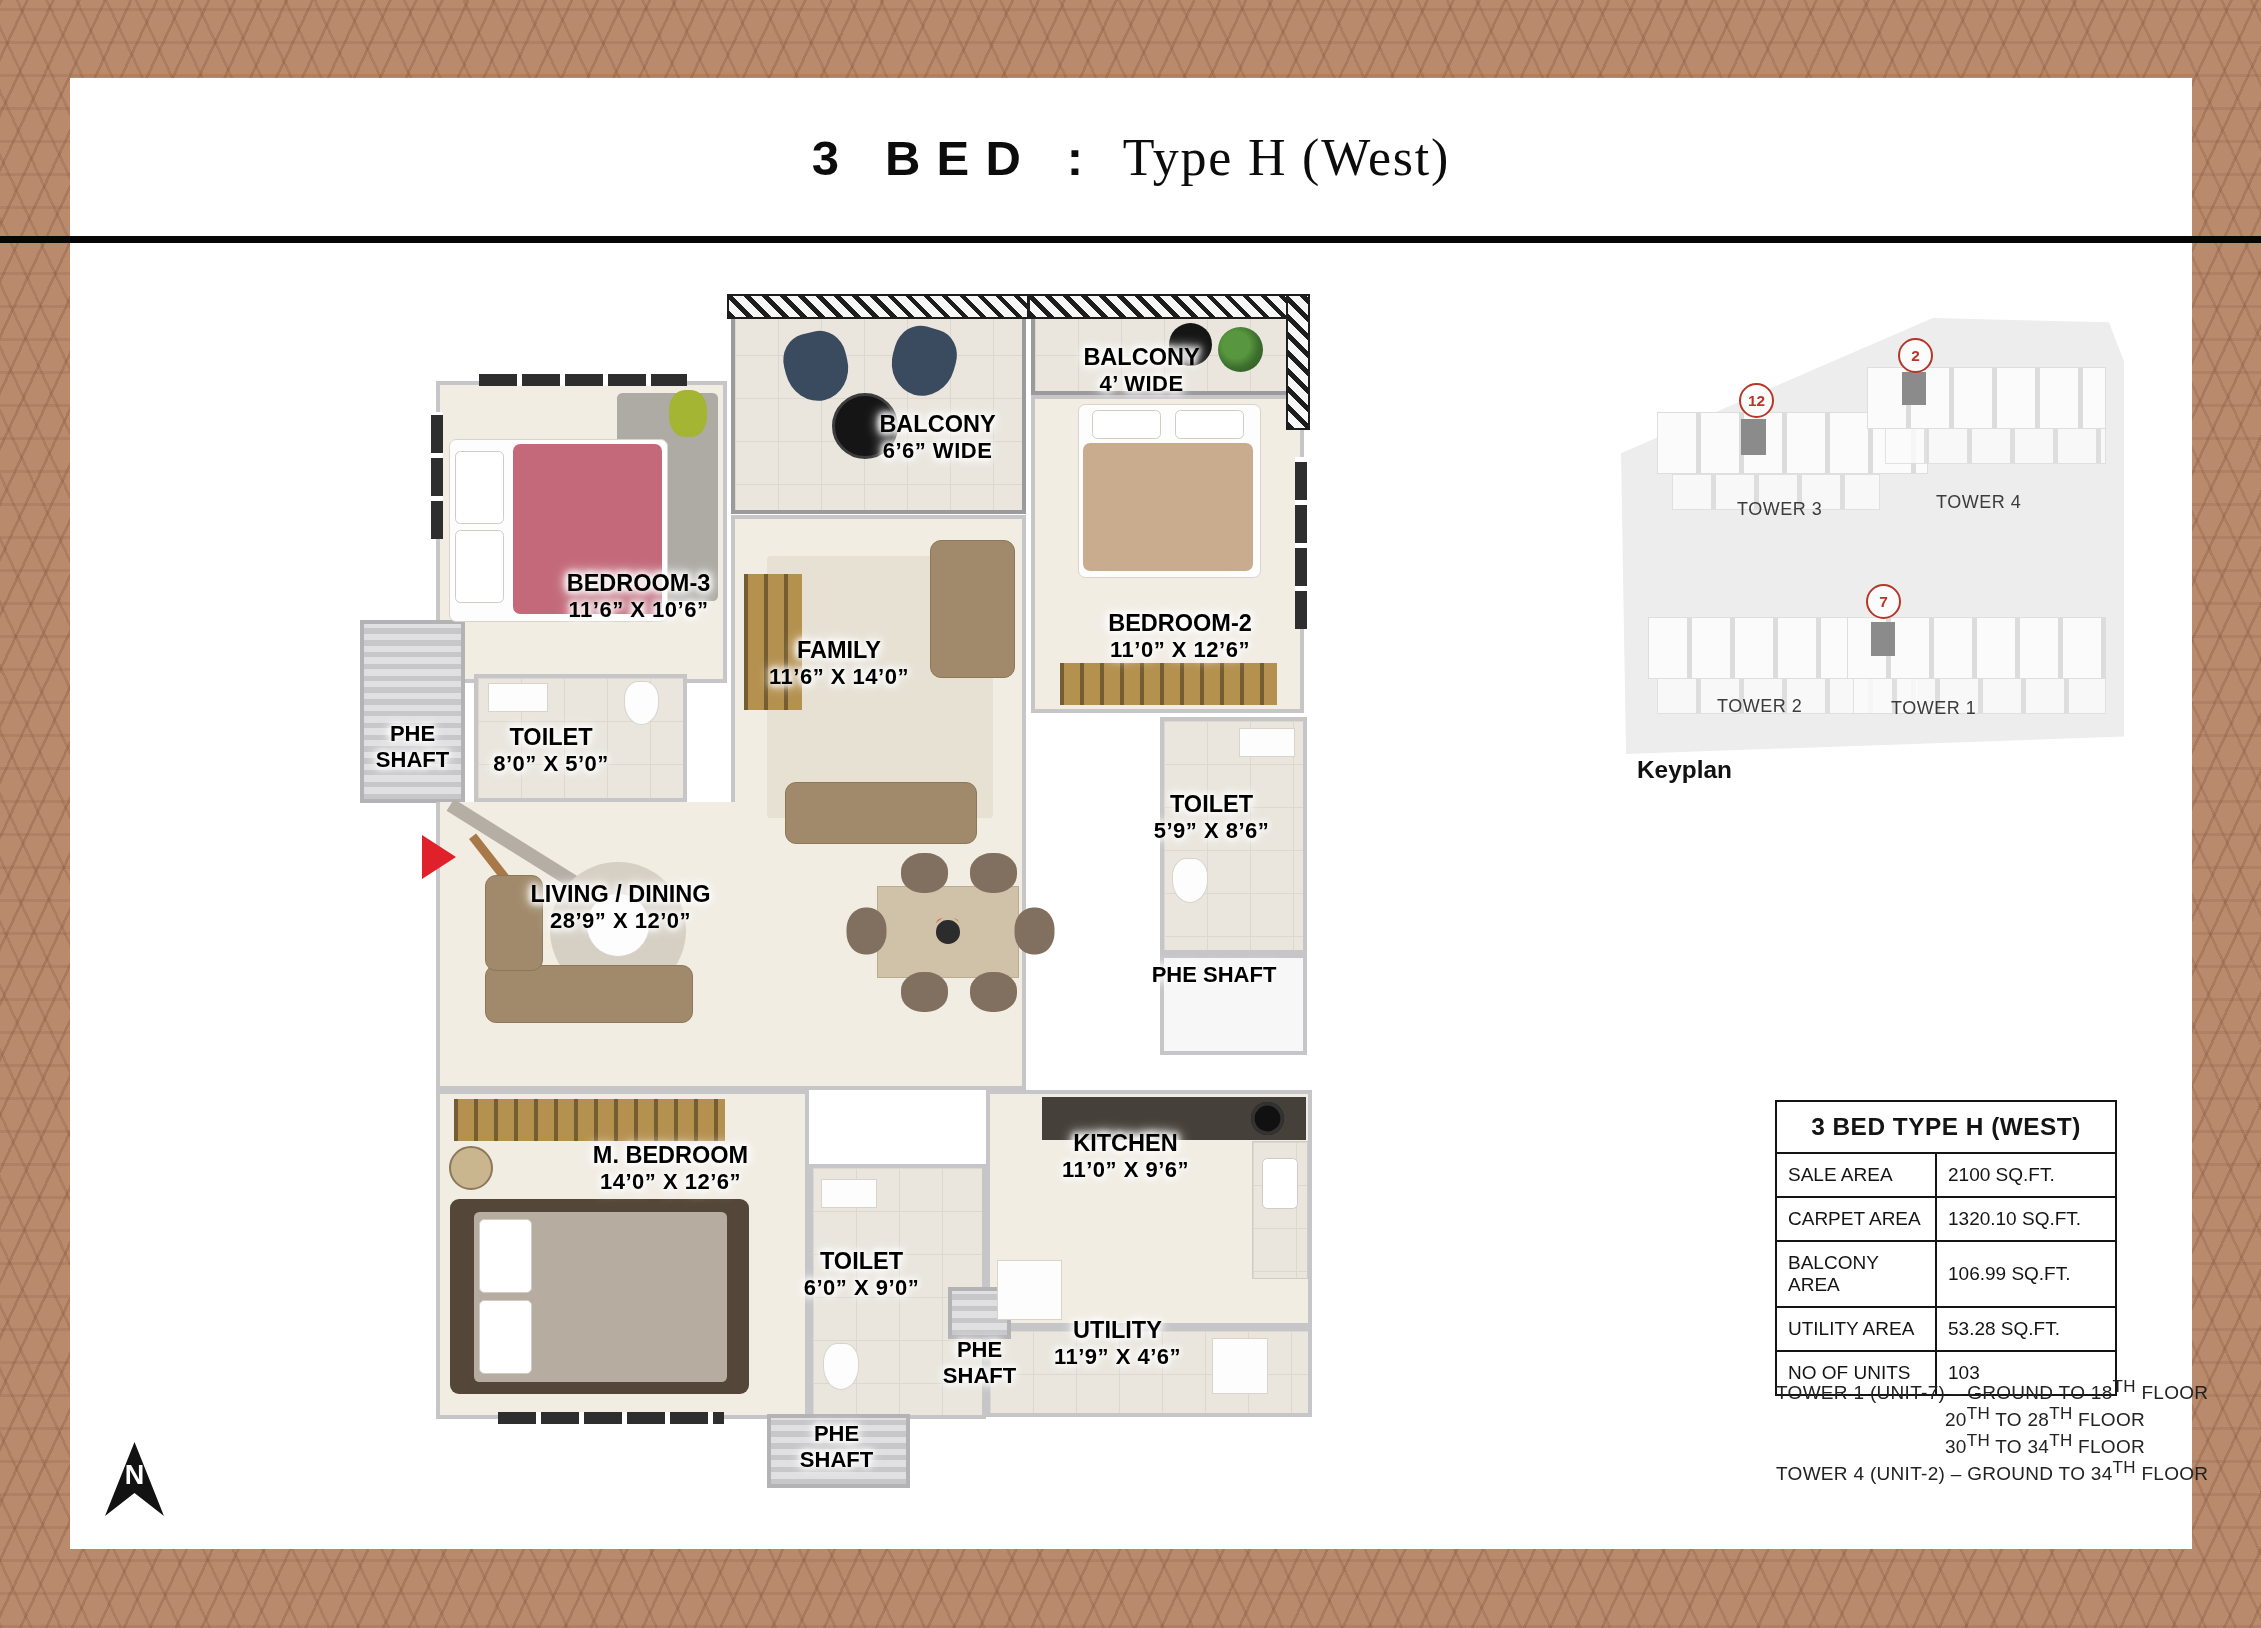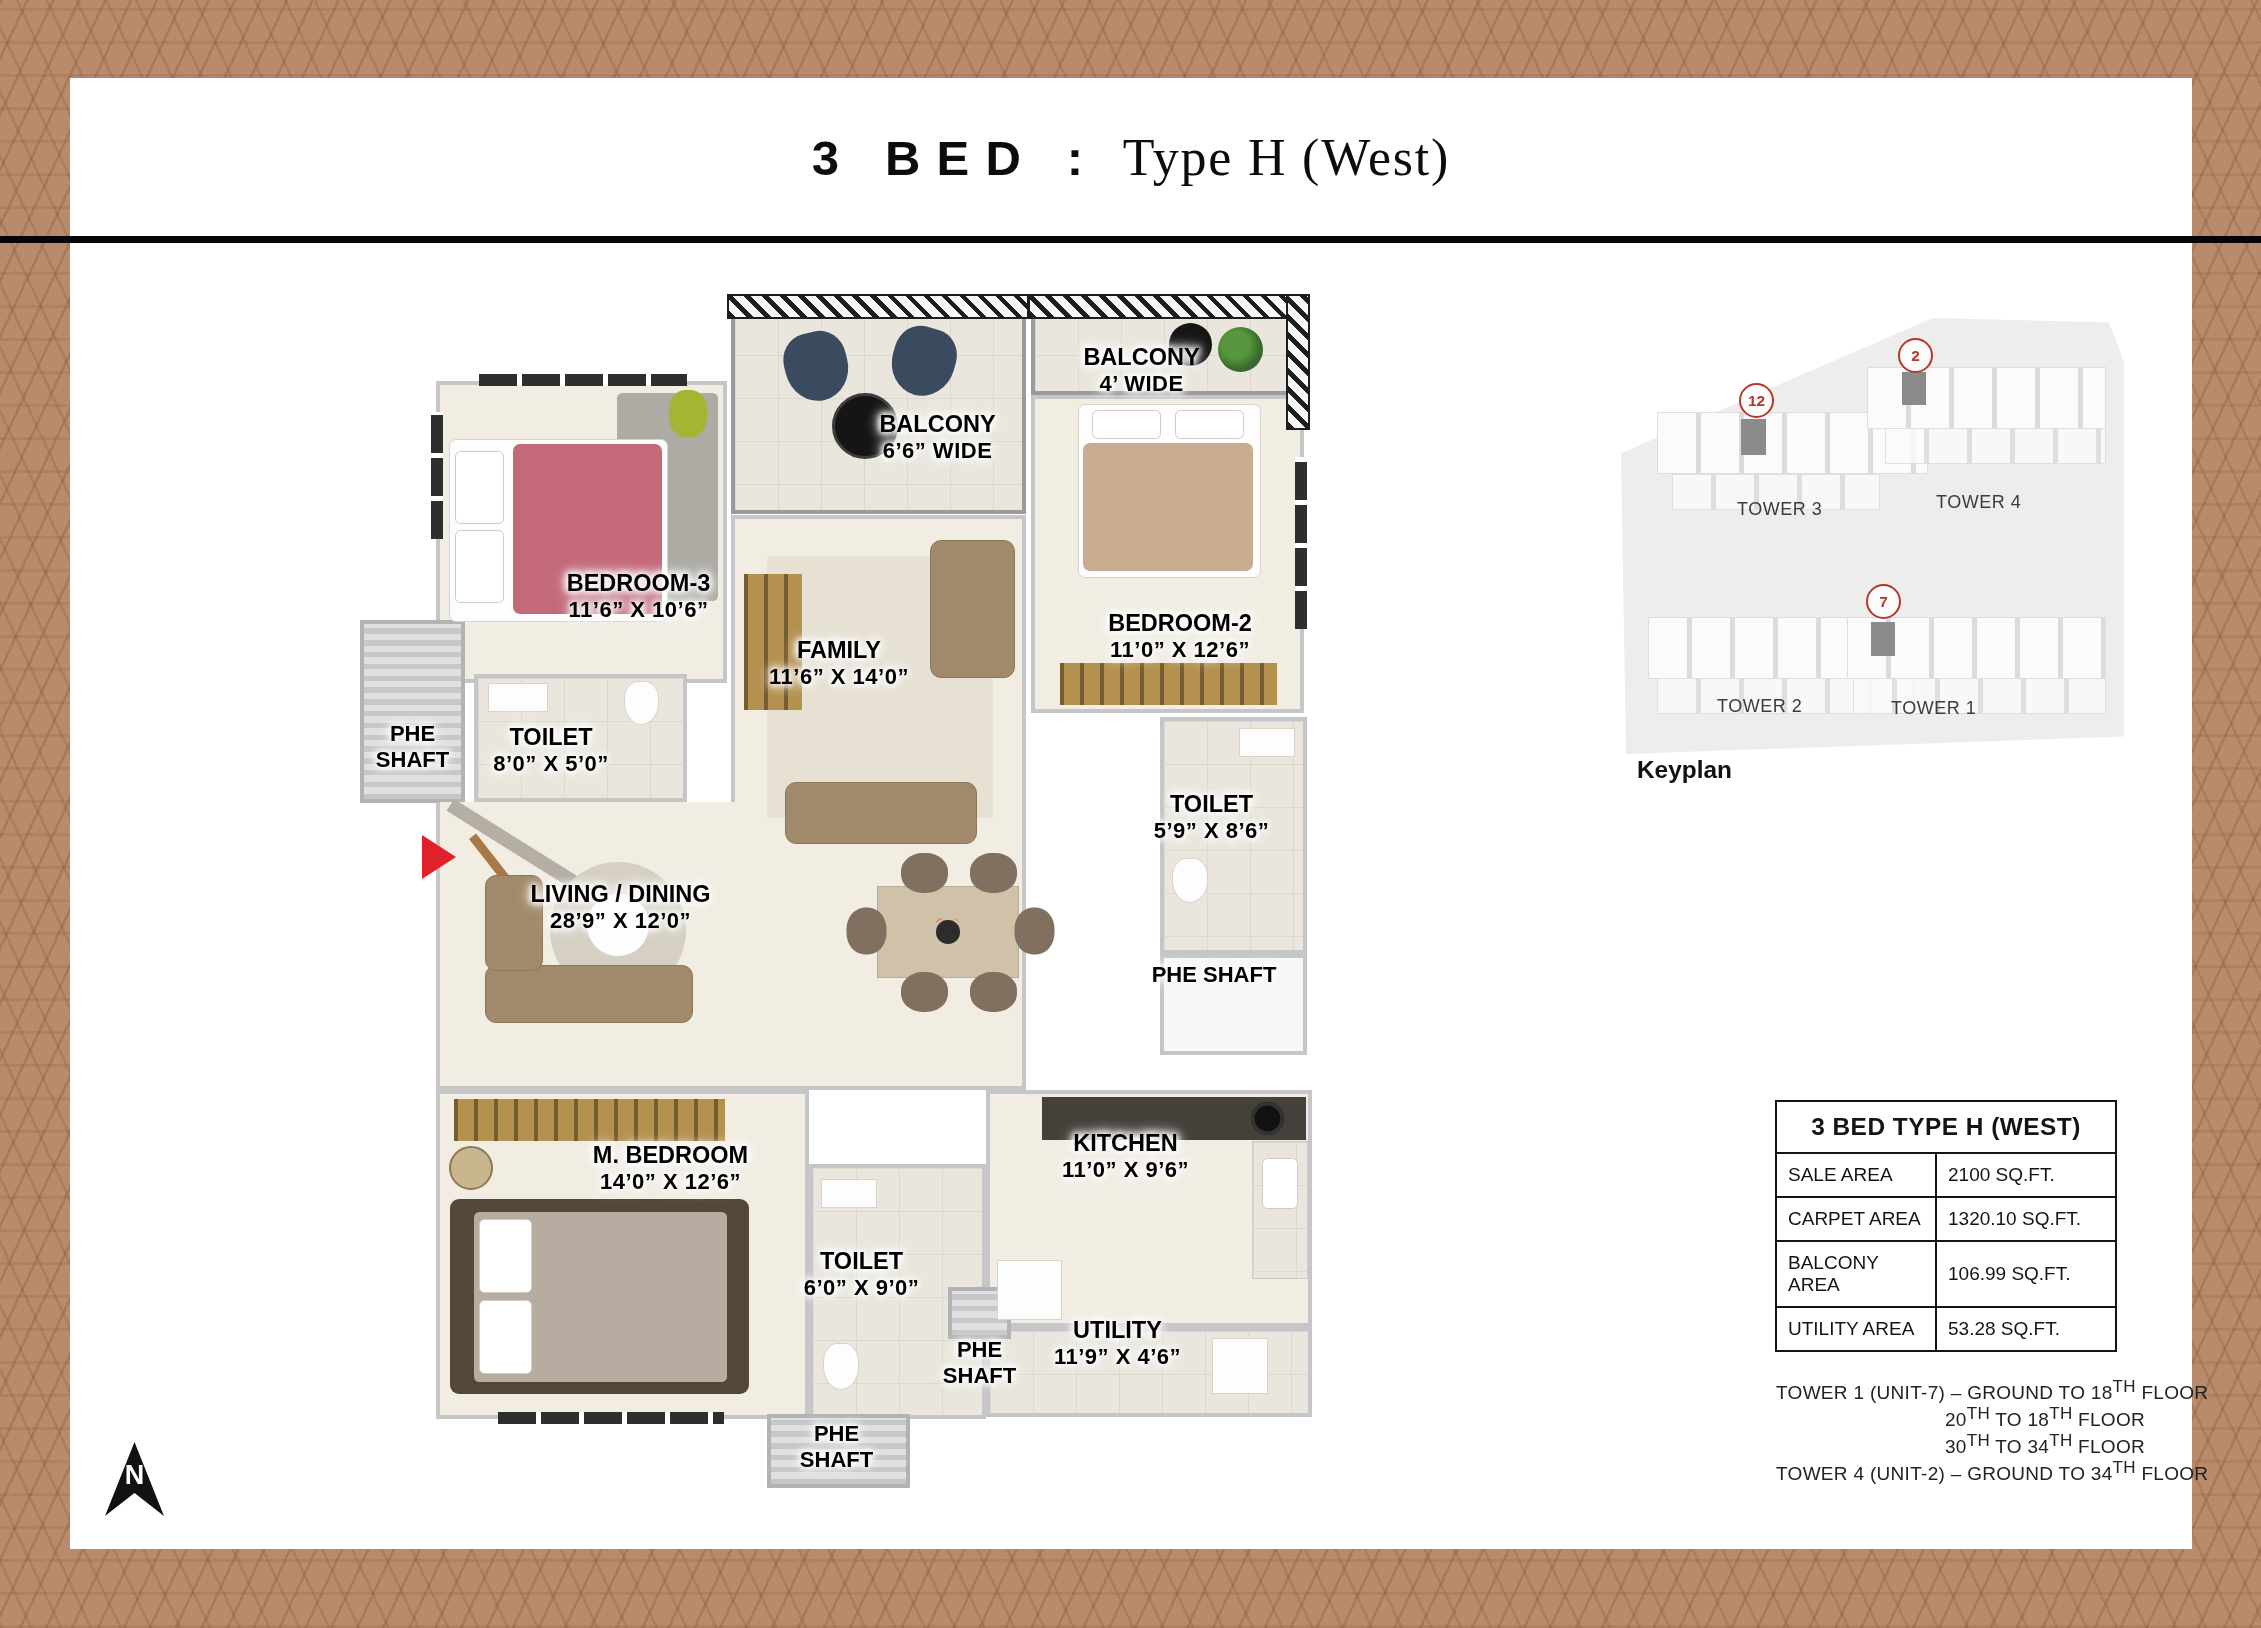--- a/index.html
+++ b/index.html
@@ -307,22 +307,26 @@
       <td class="val">1320.10 SQ.FT.</td>
     </tr>
     <tr>
       <td>BALCONY AREA</td>
       <td class="val">106.99 SQ.FT.</td>
     </tr>
     <tr>
       <td>UTILITY AREA</td>
       <td class="val">53.28 SQ.FT.</td>
     </tr>
+    <tr>
+      <td>NO OF UNITS</td>
+      <td class="val">103</td>
+    </tr>
   </tbody>
 </table>
 
 <div class="notes" id="notes">
     <div class="note-line"><span>TOWER 1 (UNIT-7) – GROUND TO 18</span><sup>TH</sup><span> FLOOR</span></div>
-    <div class="note-line indent"><span>20</span><sup>TH</sup><span> TO 18</span><sup>TH</sup><span> FLOOR</span></div>
+    <div class="note-line indent"><span>20</span><sup>TH</sup><span> TO 28</span><sup>TH</sup><span> FLOOR</span></div>
     <div class="note-line indent"><span>30</span><sup>TH</sup><span> TO 34</span><sup>TH</sup><span> FLOOR</span></div>
     <div class="note-line"><span>TOWER 4 (UNIT-2) – GROUND TO 34</span><sup>TH</sup><span> FLOOR</span></div>
   </div>
 
 
 </body></html>

